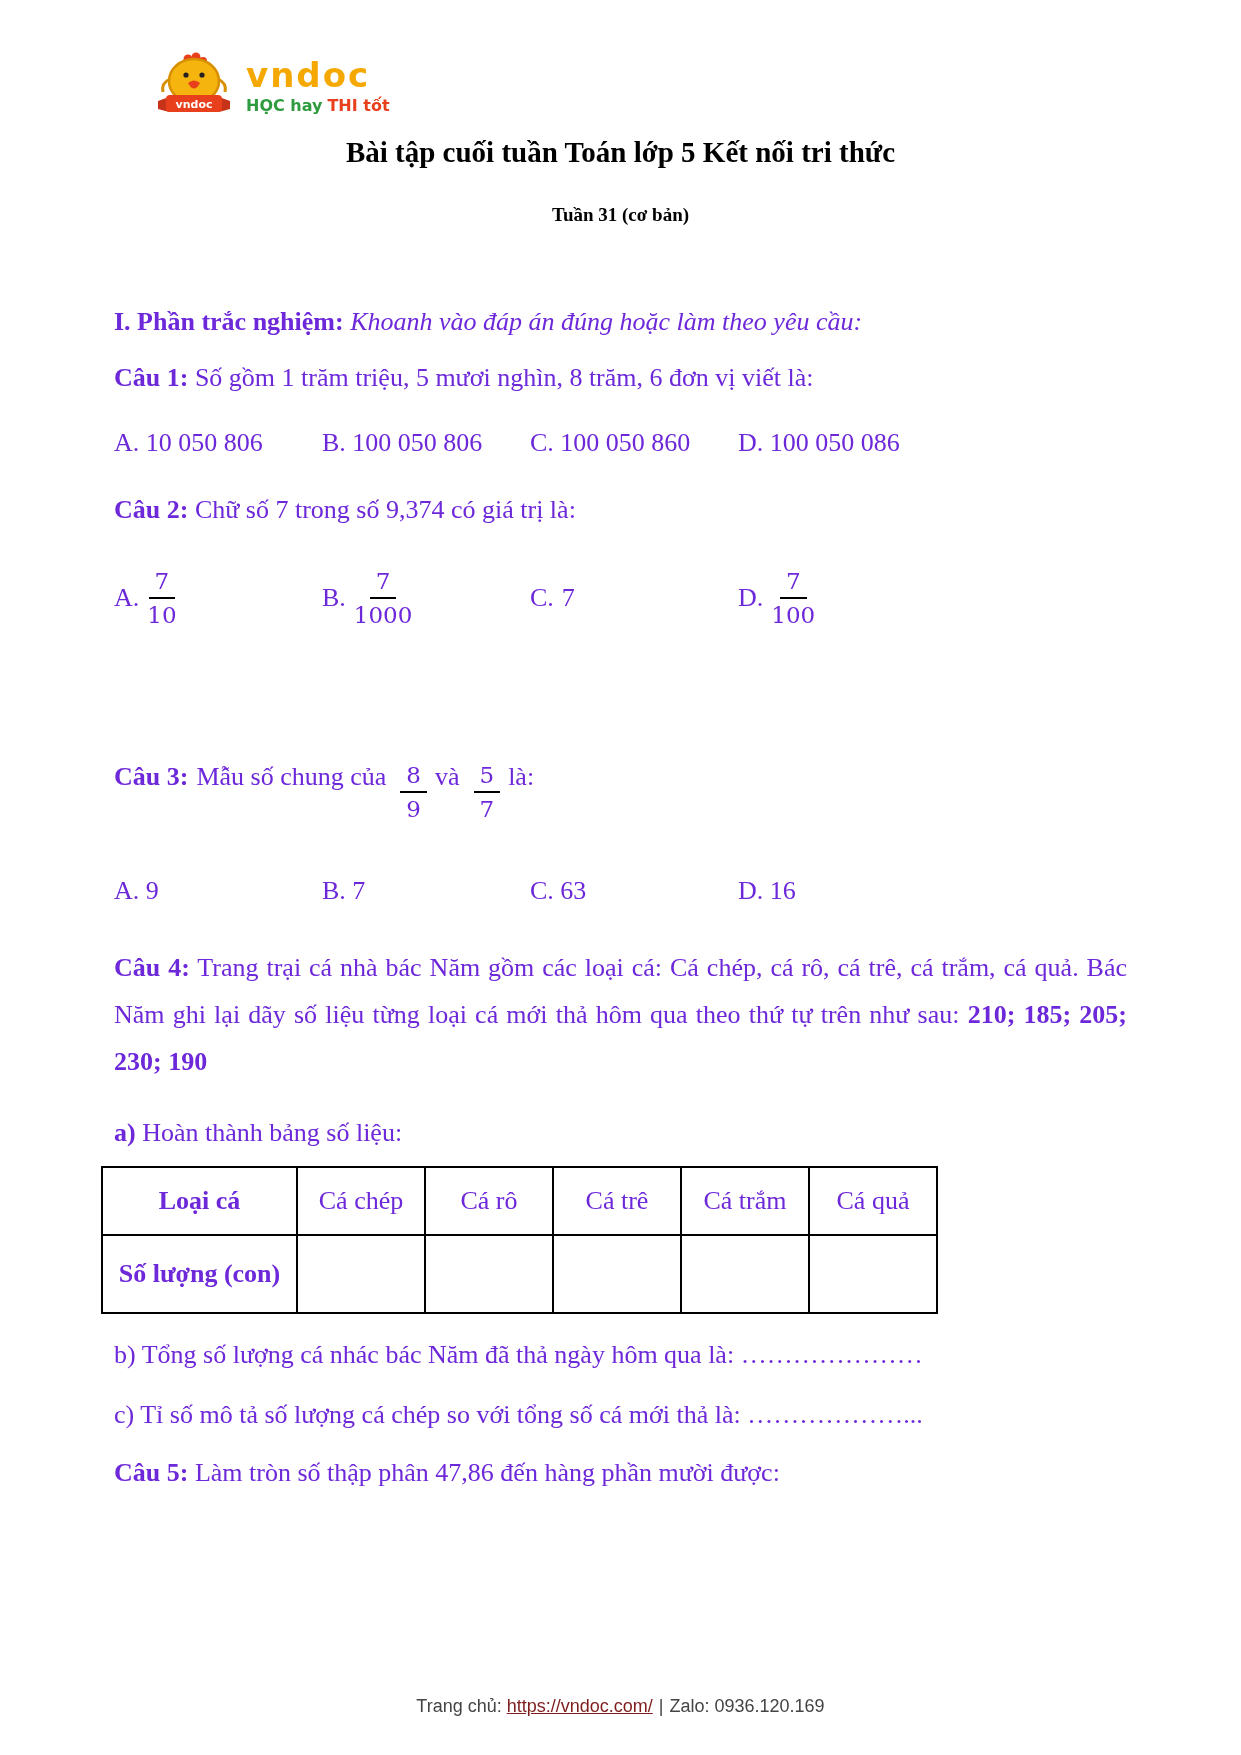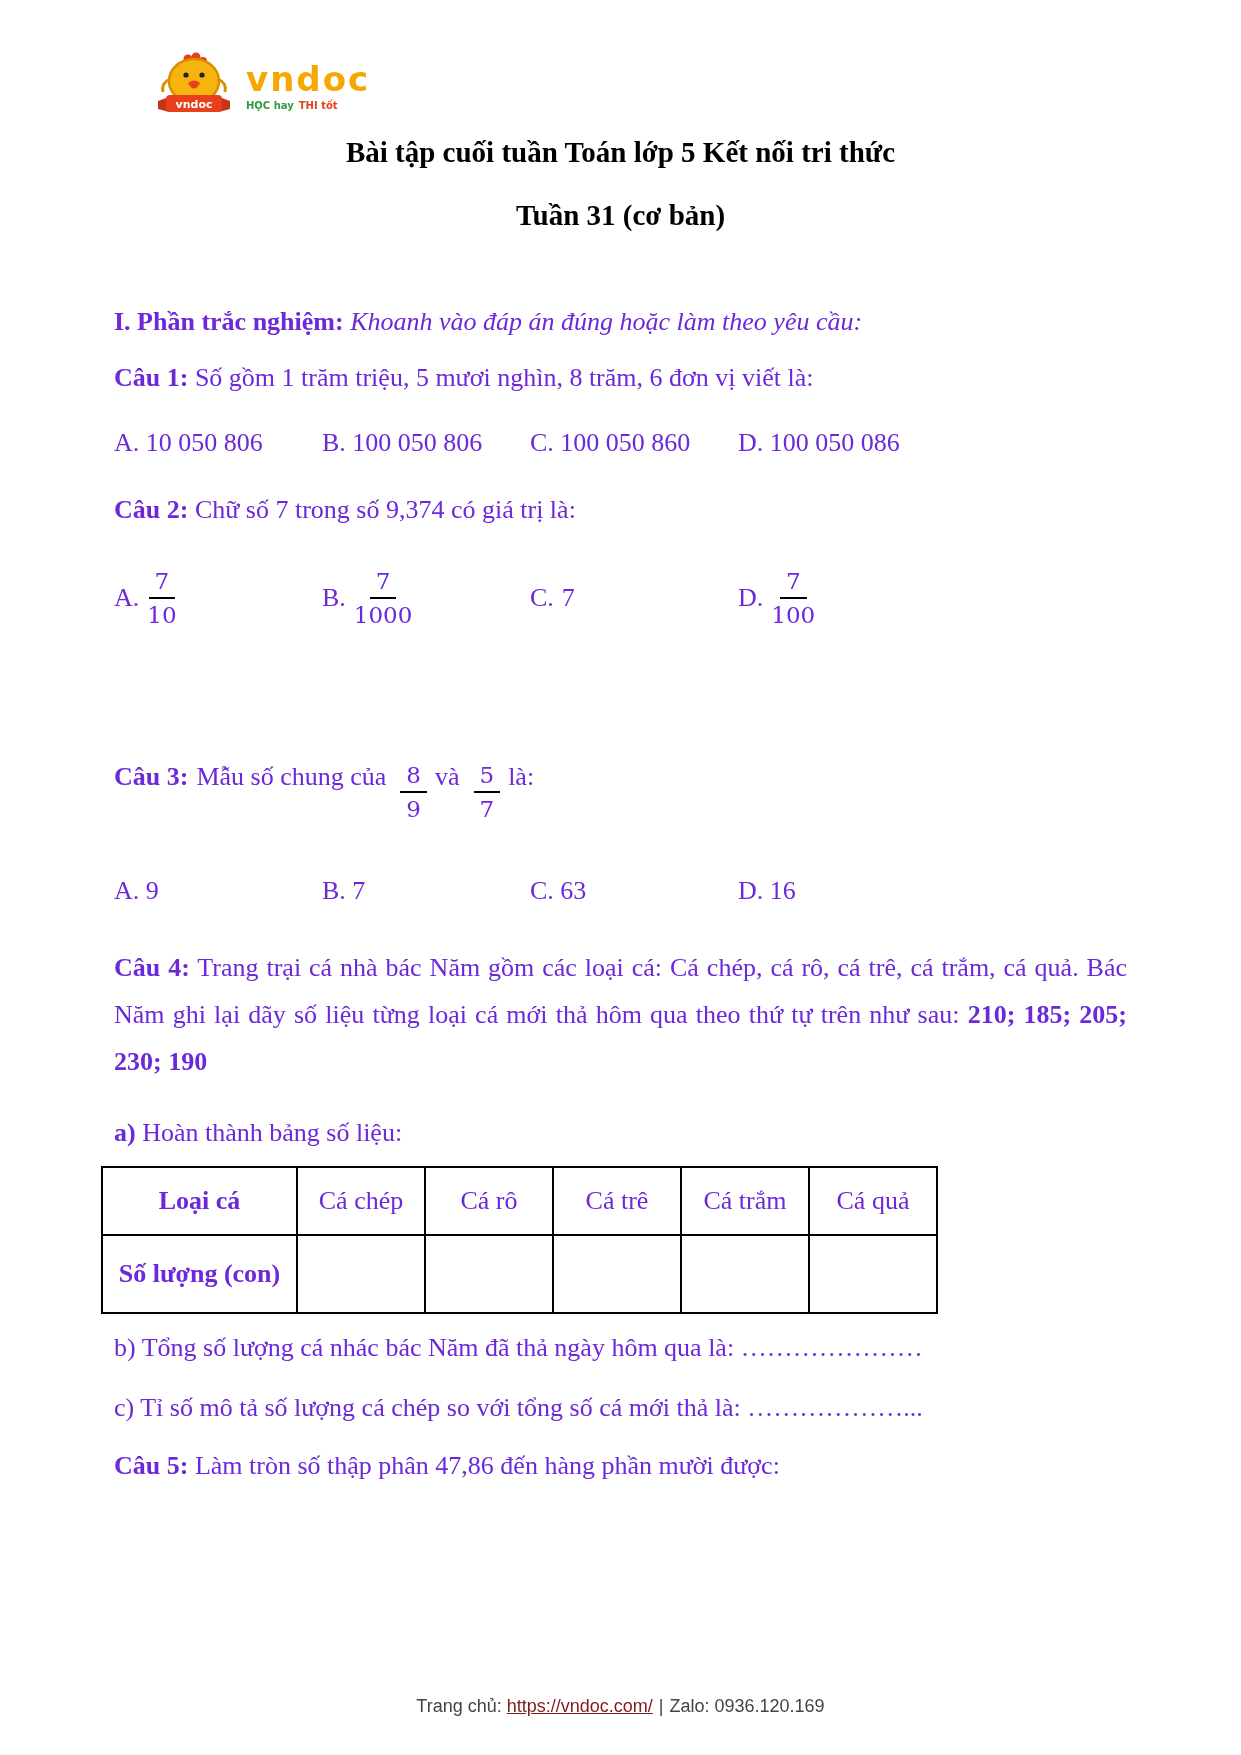--- a/index.html
+++ b/index.html
@@ -13,32 +13,32 @@
   }
   
   .logo { position:absolute; top:52px; left:148px; display:flex; align-items:center; }
   .logo-mascot { display:block; }
   .logo-textcol { margin-left:6px; display:flex; flex-direction:column; }
   .logo-brand {
     font-family:"DejaVu Sans", sans-serif;
     font-weight:800; font-size:34px; line-height:34px;
     color:#f5a800; letter-spacing:2px;
   }
-  .logo-tagline { font-family:"DejaVu Sans", sans-serif; font-weight:800; font-size:10px; margin-top:4px; }
+  .logo-tagline { font-family:"DejaVu Sans", sans-serif; font-weight:800; font-size:16px; margin-top:4px; }
   .tl-green { color:#2e9b3e; }
   .tl-red { color:#e8401c; margin-left:5px; }
 
   
   .doc-title {
     margin:132px 150px 0; text-align:center;
     font-weight:bold; font-size:29px; line-height:40px; color:#000;
   }
   .doc-subtitle {
     margin:23px 150px 0; text-align:center;
-    font-weight:bold; font-size:29px; line-height:40px; color:#000;
+    font-weight:bold; font-size:19px; line-height:40px; color:#000;
   }
 
   
   .content { padding:0 114px; font-size:26px; color:#6d28d9; }
   .line { line-height:38px; }
   .section-line { margin-top:68px; }
   .blabel { font-weight:bold; }
   .instruction { font-style:italic; }
   .q1-line { margin-top:18px; }
   .opts { display:flex; margin-top:27px; }
@@ -71,21 +71,21 @@
   .a-line { margin-top:29px; }
 
   
   .fish-table { border-collapse:collapse; margin:14px 0 0 -13px; table-layout:fixed; }
   .fish-table td { border:2px solid #000; text-align:center; font-size:26px; padding:0; }
   .fish-table .c0 { width:193px; }
   .fish-table .cx { width:126px; }
   .fish-table .hrow td { height:66px;text-align:center; }
   .fish-table .drow td { height:76px; }
 
-  .b-line { margin-top:15px; }
+  .b-line { margin-top:22px; }
   .c-line { margin-top:22px; }
   .q5-line { margin-top:20px; }
   .opts5 { margin-top:34px; }
 
   
   .footer {
     position:absolute; left:0; right:0; bottom:38px;
     text-align:center;
     font-family:"Liberation Sans", sans-serif;
     font-size:18px; color:#444444;

